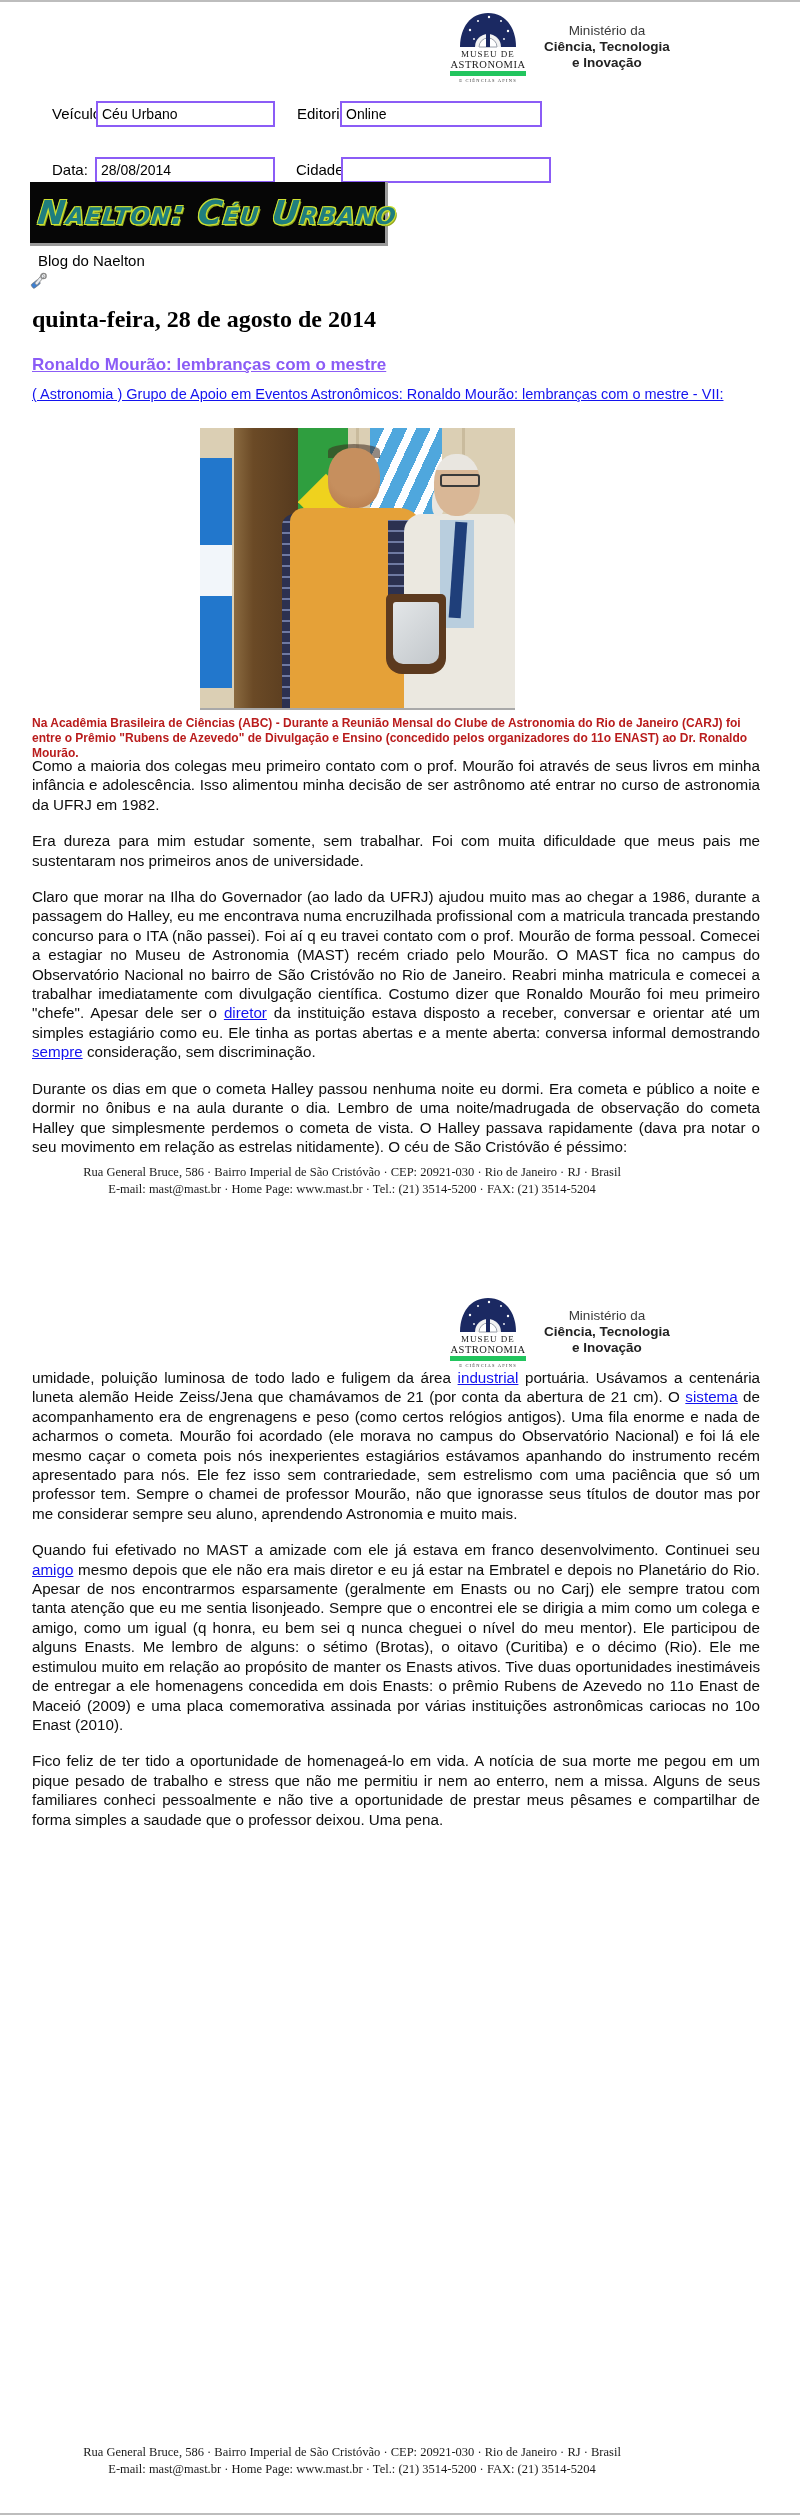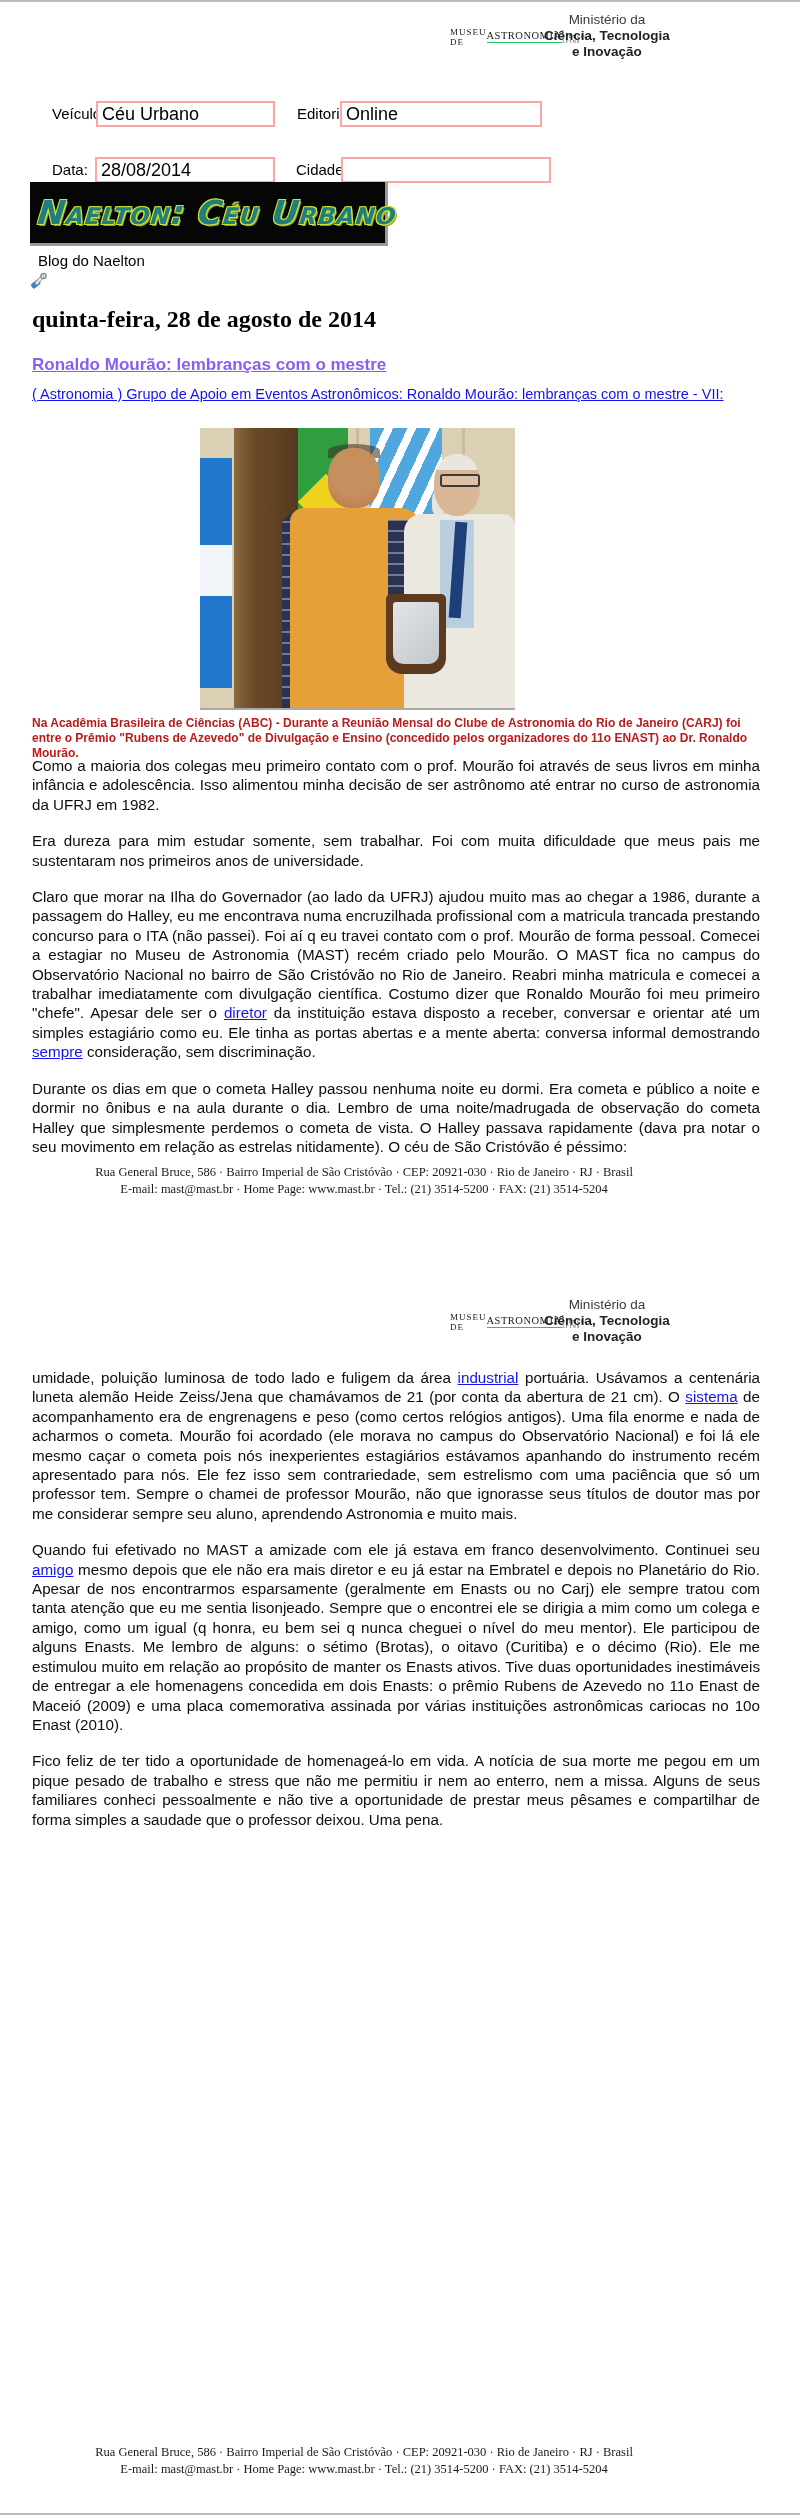--- a/index.html
+++ b/index.html
@@ -2,32 +2,32 @@
 <html><head>
 <meta charset="utf-8">
 <style>
   html,body{margin:0;padding:0;background:#fff;}
   #page{position:relative;width:800px;height:2518px;margin:0 auto;background:#fff;
         font-family:"Liberation Sans",sans-serif;color:#111;overflow:hidden;}
   .edge-line{position:absolute;left:0;width:800px;height:2px;background:#bdbdbd;}
 
   
   .logo-block{position:absolute;left:450px;display:flex;align-items:center;gap:18px;}
-  .emblem{width:76px;display:flex;flex-direction:row;align-items:center;}
+  .emblem{width:76px;display:flex;flex-direction:column;align-items:center;}
   .emblem svg{display:block;}
   .emblem .m1{font-family:"Liberation Serif",serif;font-size:9px;letter-spacing:1px;color:#1a1a1a;margin-top:1px;}
-  .emblem .m2{font-family:"Liberation Serif",serif;font-size:10.5px;letter-spacing:.5px;color:#1a1a1a;border-bottom:1px solid #22c55e;padding-bottom:1px;}
+  .emblem .m2{font-family:"Liberation Serif",serif;font-size:10.5px;letter-spacing:.5px;color:#1a1a1a;border-bottom:5px solid #22c55e;padding-bottom:1px;}
   .emblem .m3{font-size:4.5px;letter-spacing:1.2px;color:#333;margin-top:1.5px;font-family:"Liberation Serif",serif;}
   .ministry{text-align:center;line-height:16px;font-size:13.5px;color:#3a3a3a;}
   .ministry .b{font-weight:bold;color:#222;}
 
   
   .fld-label{position:absolute;font-size:15px;color:#000;}
-  .fld-box{position:absolute;border:2px solid #fca5a5;background:#fff;height:22px;
-           font-size:18px;line-height:22px;padding:0 4px;color:#000;box-sizing:content-box;}
+  .fld-box{position:absolute;border:2px solid #8b5cf6;background:#fff;height:22px;
+           font-size:14px;line-height:22px;padding:0 4px;color:#000;box-sizing:content-box;}
 
   
   .banner{position:absolute;left:30px;top:182px;width:358px;height:64px;background:#060606;
           border-right:3px solid #9a9a9a;border-bottom:3px solid #9a9a9a;
           display:flex;align-items:center;padding-left:8px;box-sizing:border-box;}
   .banner-text{font-family:"DejaVu Sans",sans-serif;font-weight:800;font-style:italic;
                font-variant:small-caps;font-size:33px;letter-spacing:1px;color:#1f7e7e;
                transform:skewX(-6deg);white-space:nowrap;
                text-shadow:-1px -1px 0 #cde032,1px -1px 0 #cde032,-1px 1px 0 #cde032,
                             1px 1px 0 #cde032,2px 2px 0 #93a51f;}
@@ -76,21 +76,21 @@
 
   .caption{position:absolute;left:32px;top:716px;width:740px;font-size:12px;line-height:15px;
            font-weight:bold;color:#b91c1c;}
 
   .body-text{position:absolute;left:32px;width:740px;font-size:15.2px;line-height:19.4px;
              text-align:justify;color:#0d0d0d;}
   .body-text p{margin:0 12px 17px 0;}
   #body1{top:756px;}
   #body2{top:1368px;}
 
-  .page-footer{position:absolute;left:16px;width:696px;text-align:center;
+  .page-footer{position:absolute;left:4px;width:696px;text-align:center;
                font-family:"Liberation Serif",serif;font-size:12.5px;line-height:16.5px;color:#1a1a1a;}
 </style>
 </head>
 <body>
 
 <div id="page">
 
   <div class="edge-line" style="top:0;"></div>
 
   <div class="logo-block" style="top:12px;">

